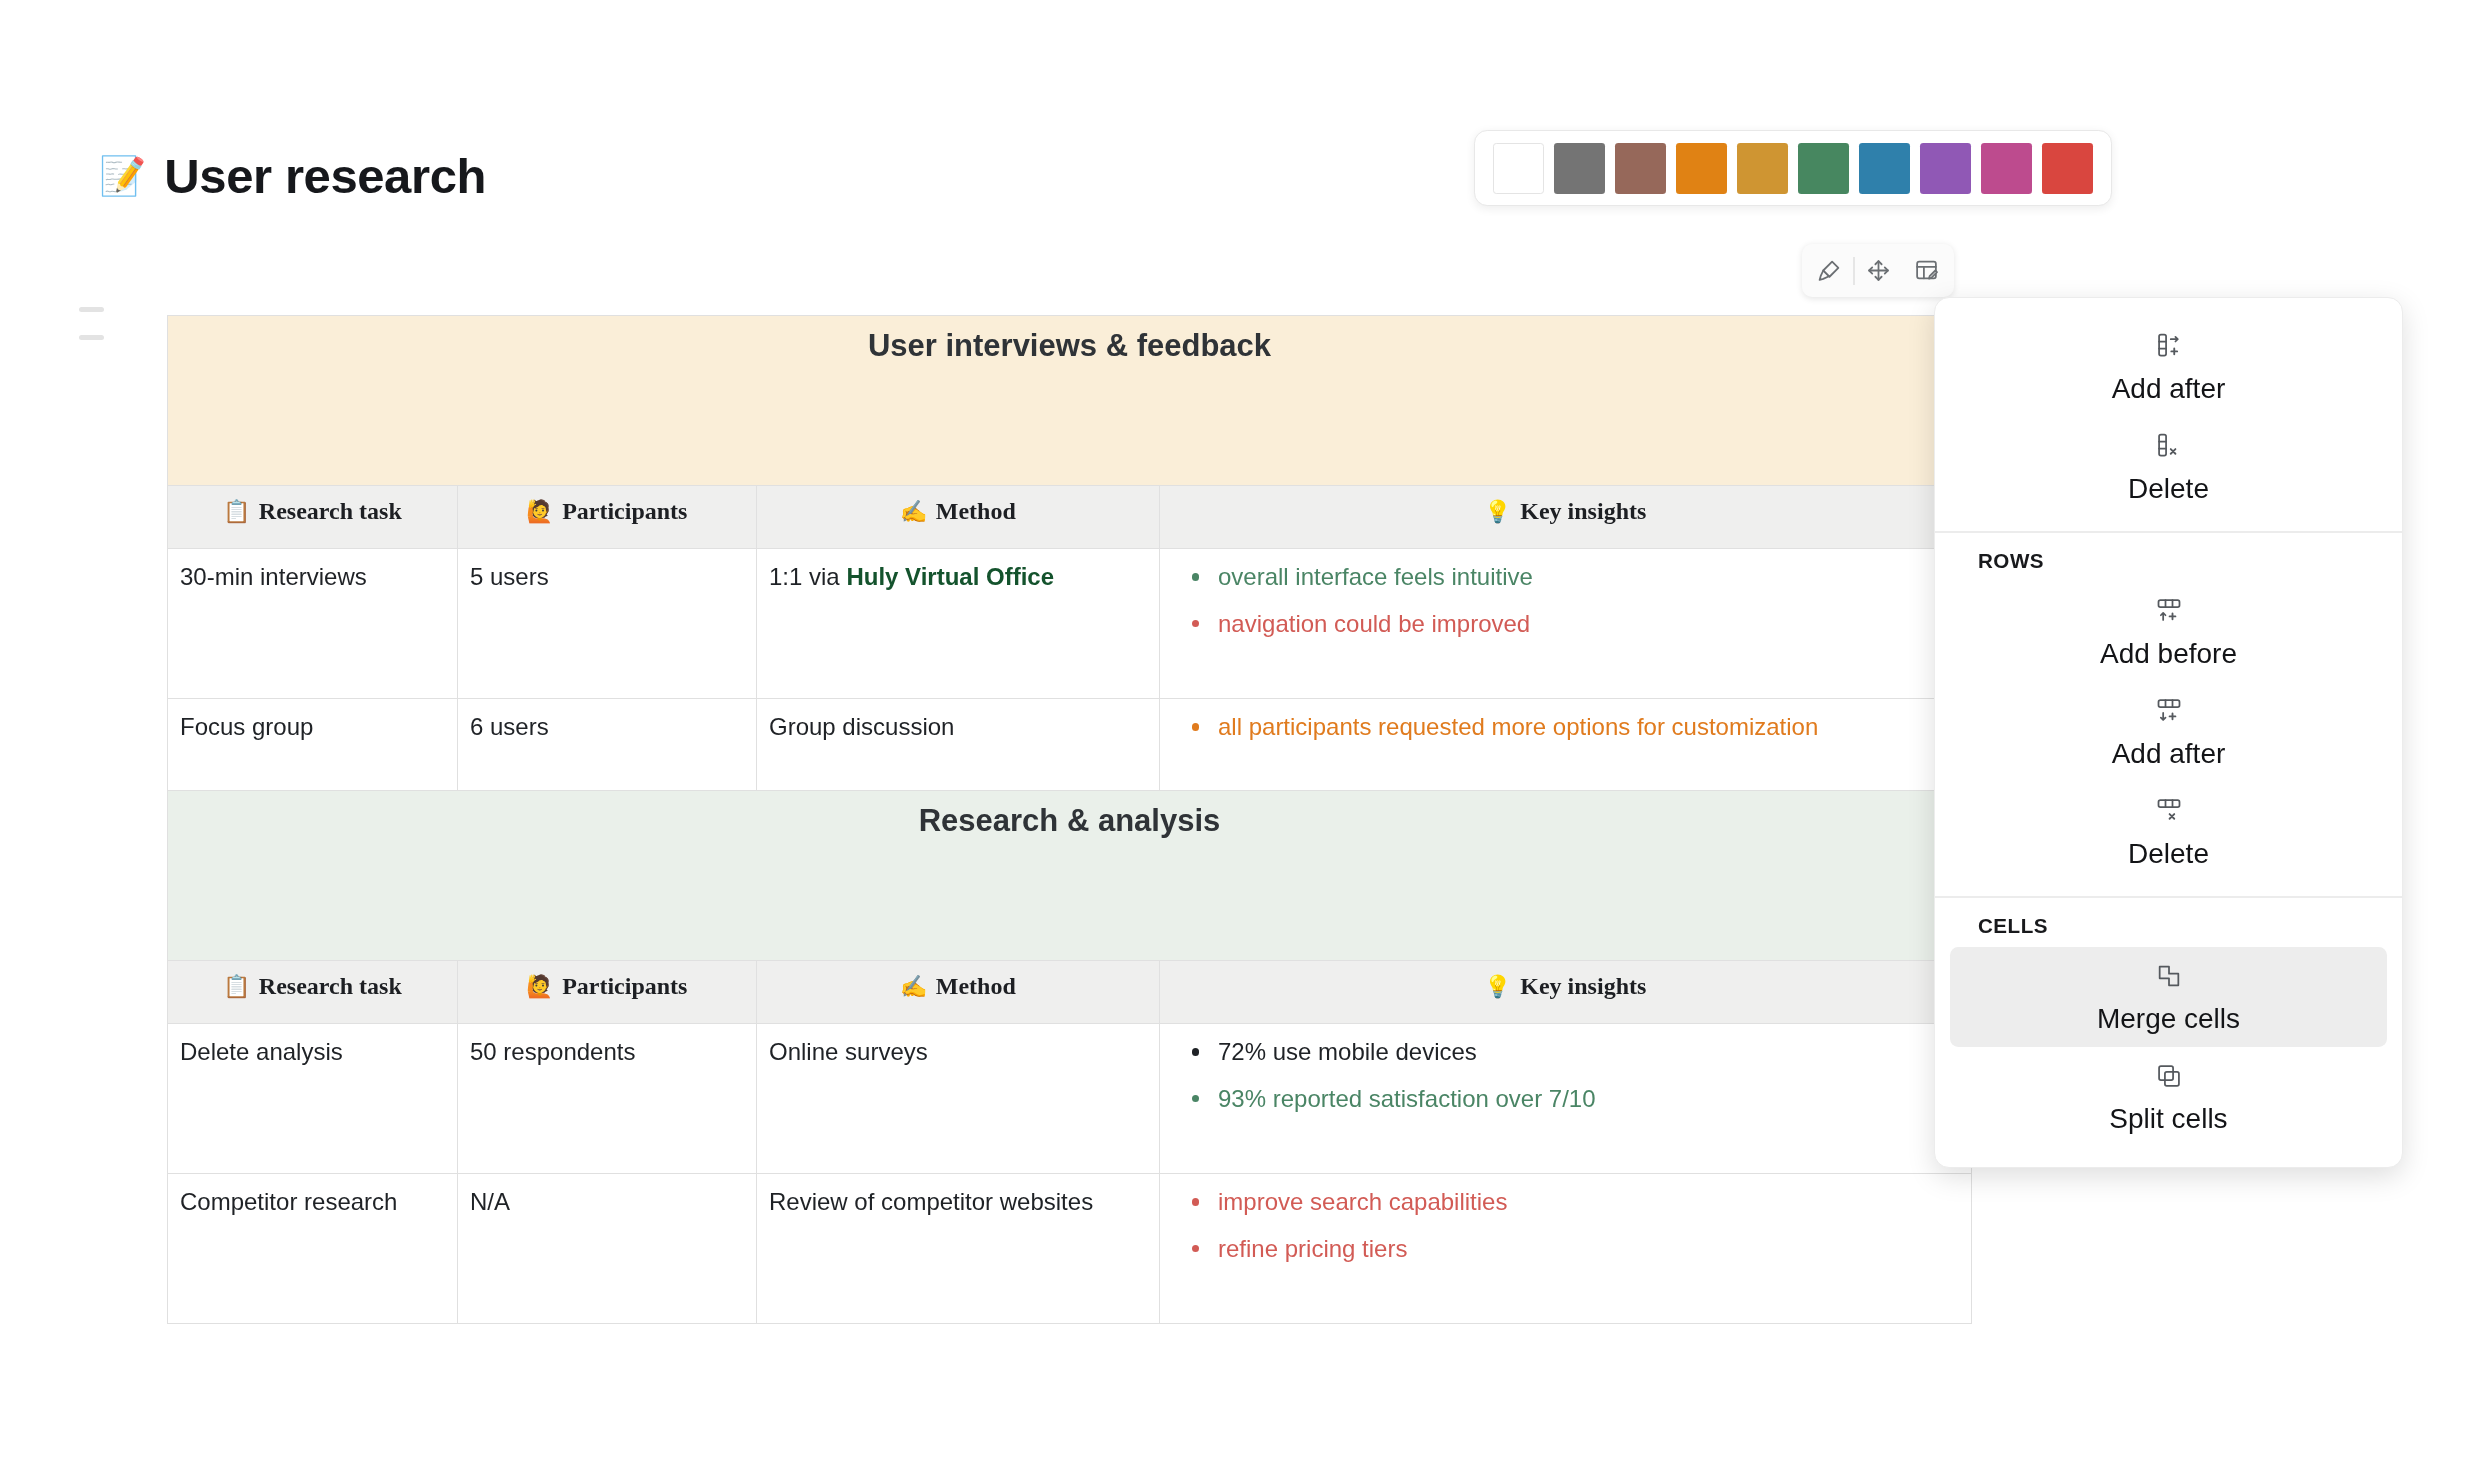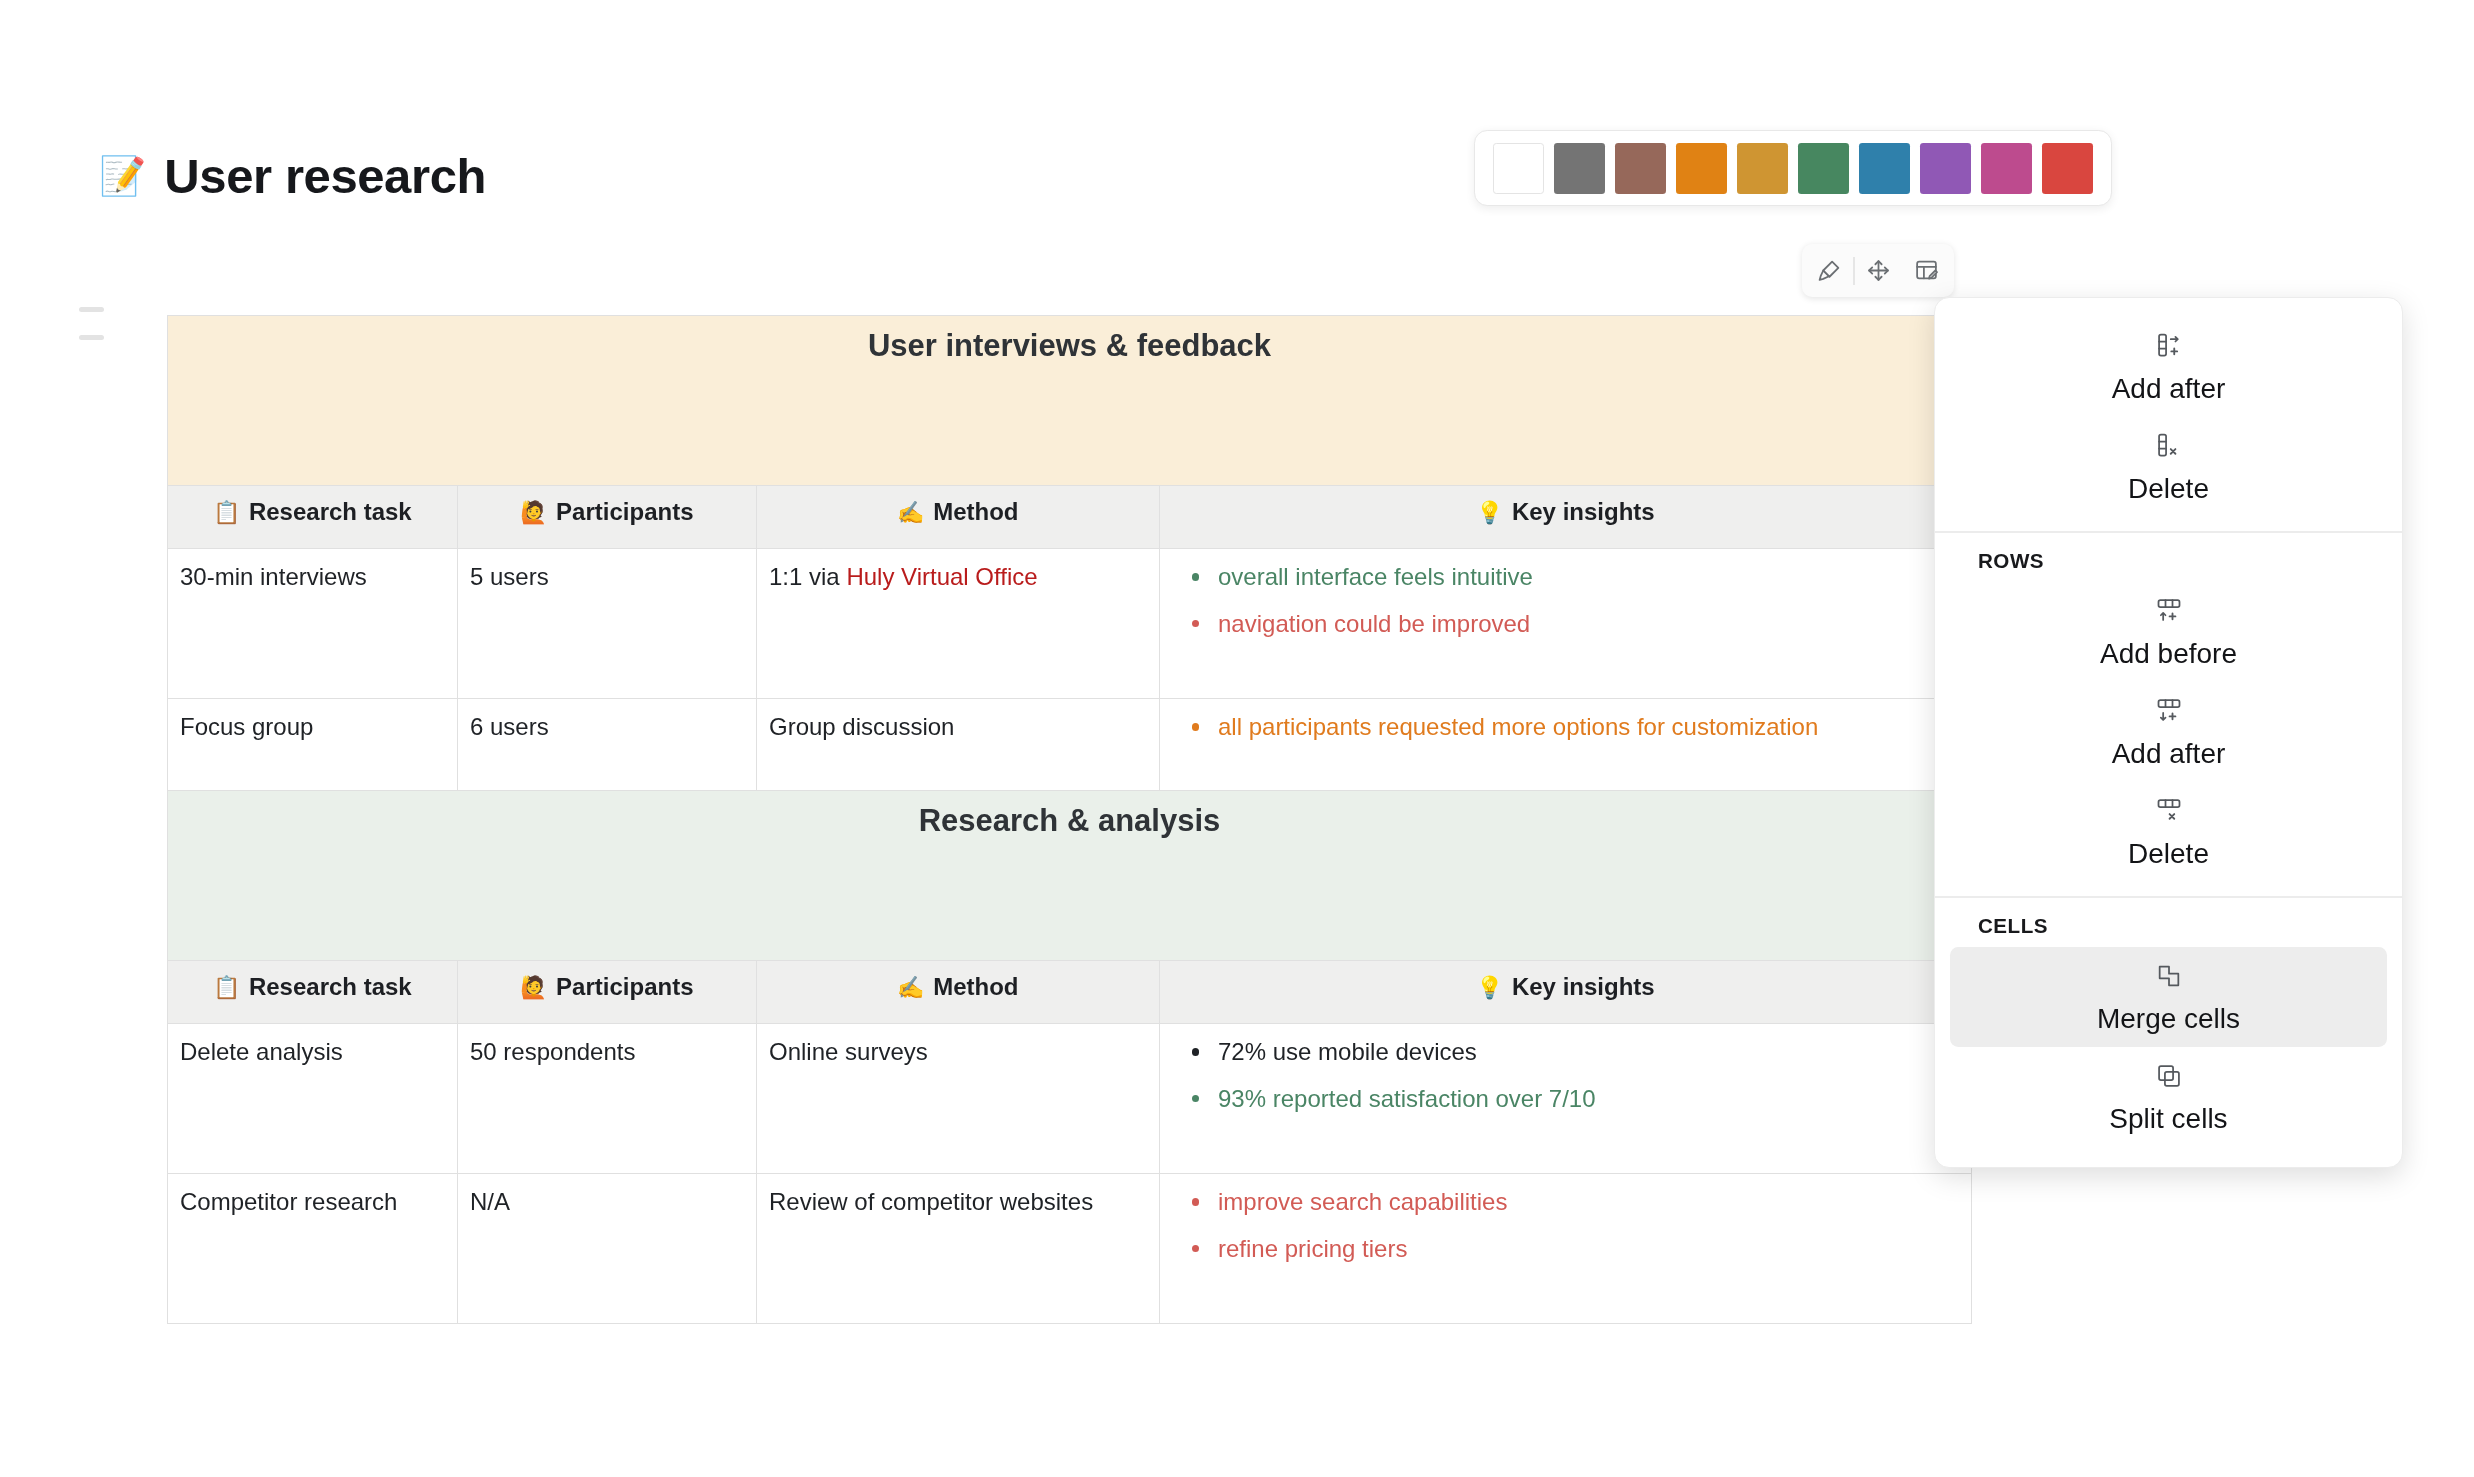--- a/index.html
+++ b/index.html
@@ -111,31 +111,32 @@
     font-size: 31px; font-weight: bold; color: #2f3337;
   }
   .banner-cream { background: #faeed8; }
   .banner-green { background: #eaf0ea; }
 
   .hdr-cell {
     background: #efefee; height: 63px;
     text-align: center; vertical-align: middle;
     font-size: 24px; font-weight: bold; color: #1d1f23;
     white-space: nowrap;
+    font-family: Liberation Serif, serif;
   }
   .hdr-emoji { font-size: 22px; margin-right: 8.2px; }
 
   .body-cell {
     padding: 18px 16.5px 18px 16.5px;
     font-size: 24px; color: #1f2226; line-height: 1.35;
   }
   .row-tall { height: 150px; margin-left: 20px; }
   .row-med  { height: 92px; }
 
-  .purple-bold { color: #b91c1c; font-weight: normal; text-align: center; }
+  .purple-bold { color: #14532d; font-weight: bold; text-align: center; }
 
   ul.insights {
     margin: 0; padding: 0 0 0 46px; list-style: none;
   }
   ul.insights li {
     position: relative;
     font-size: 24px; line-height: 1.32;
     margin-bottom: 15px;
   }
   ul.insights li:last-child { margin-bottom: 0; }

